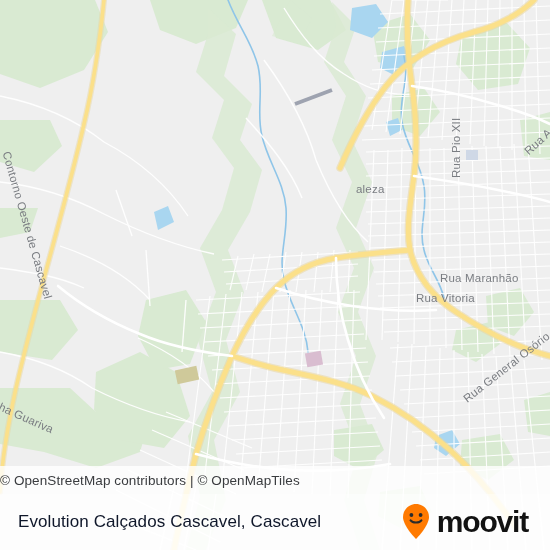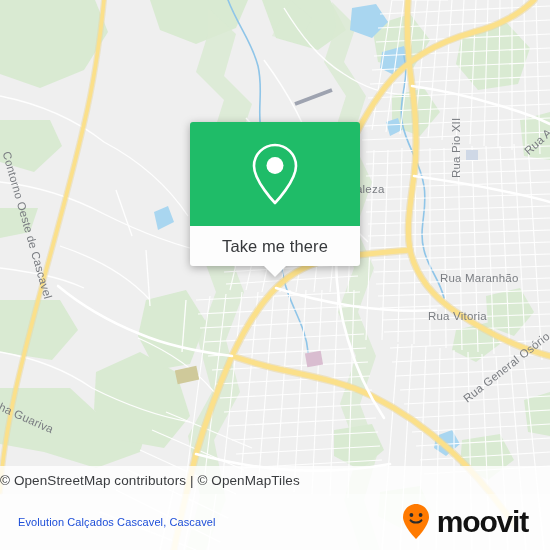--- a/index.html
+++ b/index.html
@@ -107,22 +107,22 @@
     top: 494px;
     height: 56px;
     background: rgba(255,255,255,.88);
     display: flex;
     align-items: center;
     justify-content: space-between;
     padding: 0 22px 0 18px;
     box-sizing: border-box;
   }
   #place-title {
-    font-size: 11px;
-    color: #1d4ed8;
+    font-size: 17px;
+    color: #0f172a;
     letter-spacing: .1px;
   }
   #brand {
     display: flex;
     align-items: center;
     gap: 6px;
   }
   #brand-word {
     font-size: 30px;
     font-weight: bold;
@@ -407,39 +407,27 @@
     <div class="map-label" style="left:12px; top:150px; transform:rotate(74deg); transform-origin:left top;">Contorno Oeste de Cascavel</div>
 
     <div class="map-label" style="left:-4px; top:398px; transform:rotate(24deg); transform-origin:left top;">nha Guariva</div>
 
     <div class="map-label" style="left:356px; top:183px;">aleza</div>
 
     <div class="map-label" style="left:450px; top:178px; transform:rotate(-90deg); transform-origin:left top;">Rua Pio XII</div>
 
     <div class="map-label" style="left:440px; top:272px;text-align:right;">Rua Maranhão</div>
 
-    <div class="map-label" style="left:428px; top:292px;margin-top:18px;">Rua Vitoria</div>
+    <div class="map-label" style="left:416px; top:292px;">Rua Vitoria</div>
 
     <div class="map-label" style="left:461px; top:395px; transform:rotate(-38deg); transform-origin:left top;">Rua General Osório</div>
 
     <div class="map-label" style="left:522px; top:148px; transform:rotate(-42deg); transform-origin:left top;">Rua A</div>
   </div>
 
-  <div id="popup">
-    <div id="popup-head">
-      <svg width="56" height="66" viewBox="0 0 56 66">
-        <path d="M28 4 C16.4 4 7 13.4 7 25 C7 40 28 62 28 62 C28 62 49 40 49 25 C49 13.4 39.6 4 28 4 Z" fill="none" stroke="#ffffff" stroke-width="2.6" stroke-linejoin="round"></path>
-        <circle cx="28" cy="24.5" r="8.5" fill="#ffffff"></circle>
-      </svg>
-    </div>
-    <div id="popup-foot">
-      <span>Take me there</span>
-    </div>
-    <div id="popup-tail"></div>
-  </div>
 
   <div id="attribution">
     <span>© OpenStreetMap contributors | © OpenMapTiles</span>
   </div>
 
   <div id="footer">
     <div id="place-title">Evolution Calçados Cascavel, Cascavel</div>
     <div id="brand">
       <svg width="30" height="38" viewBox="0 0 30 38">
         <path d="M15 1 C7.8 1 2 6.8 2 14 C2 23 15 36 15 36 C15 36 28 23 28 14 C28 6.8 22.2 1 15 1 Z" fill="#ff7a00"></path>

